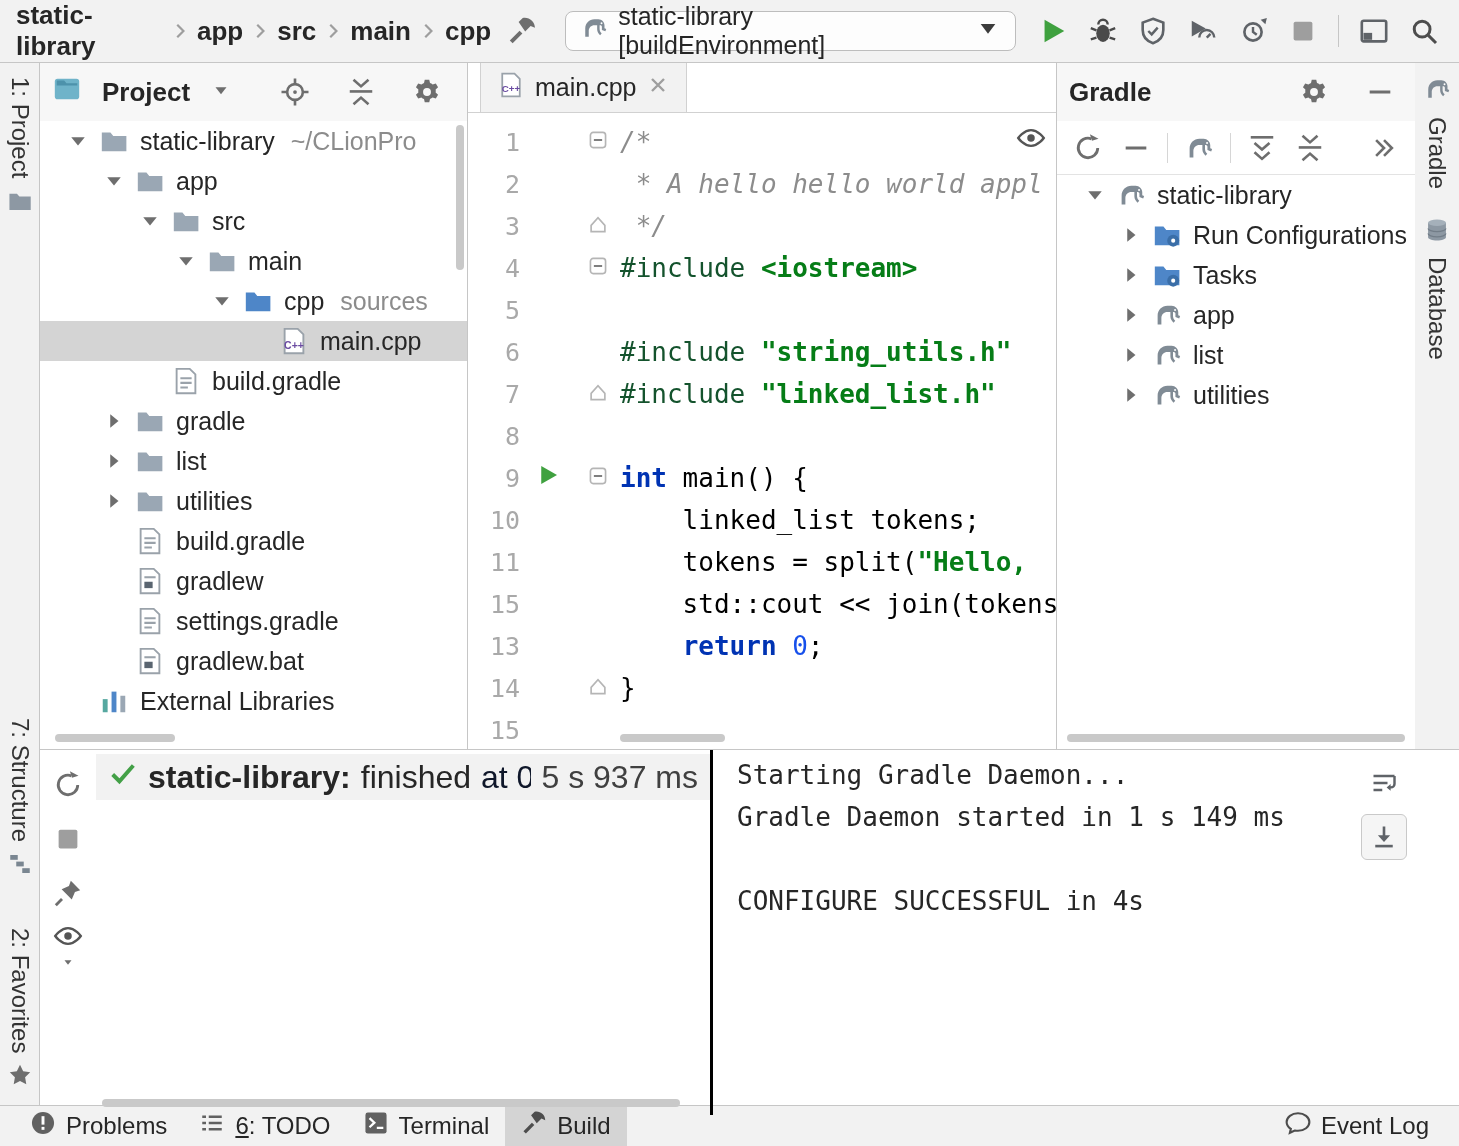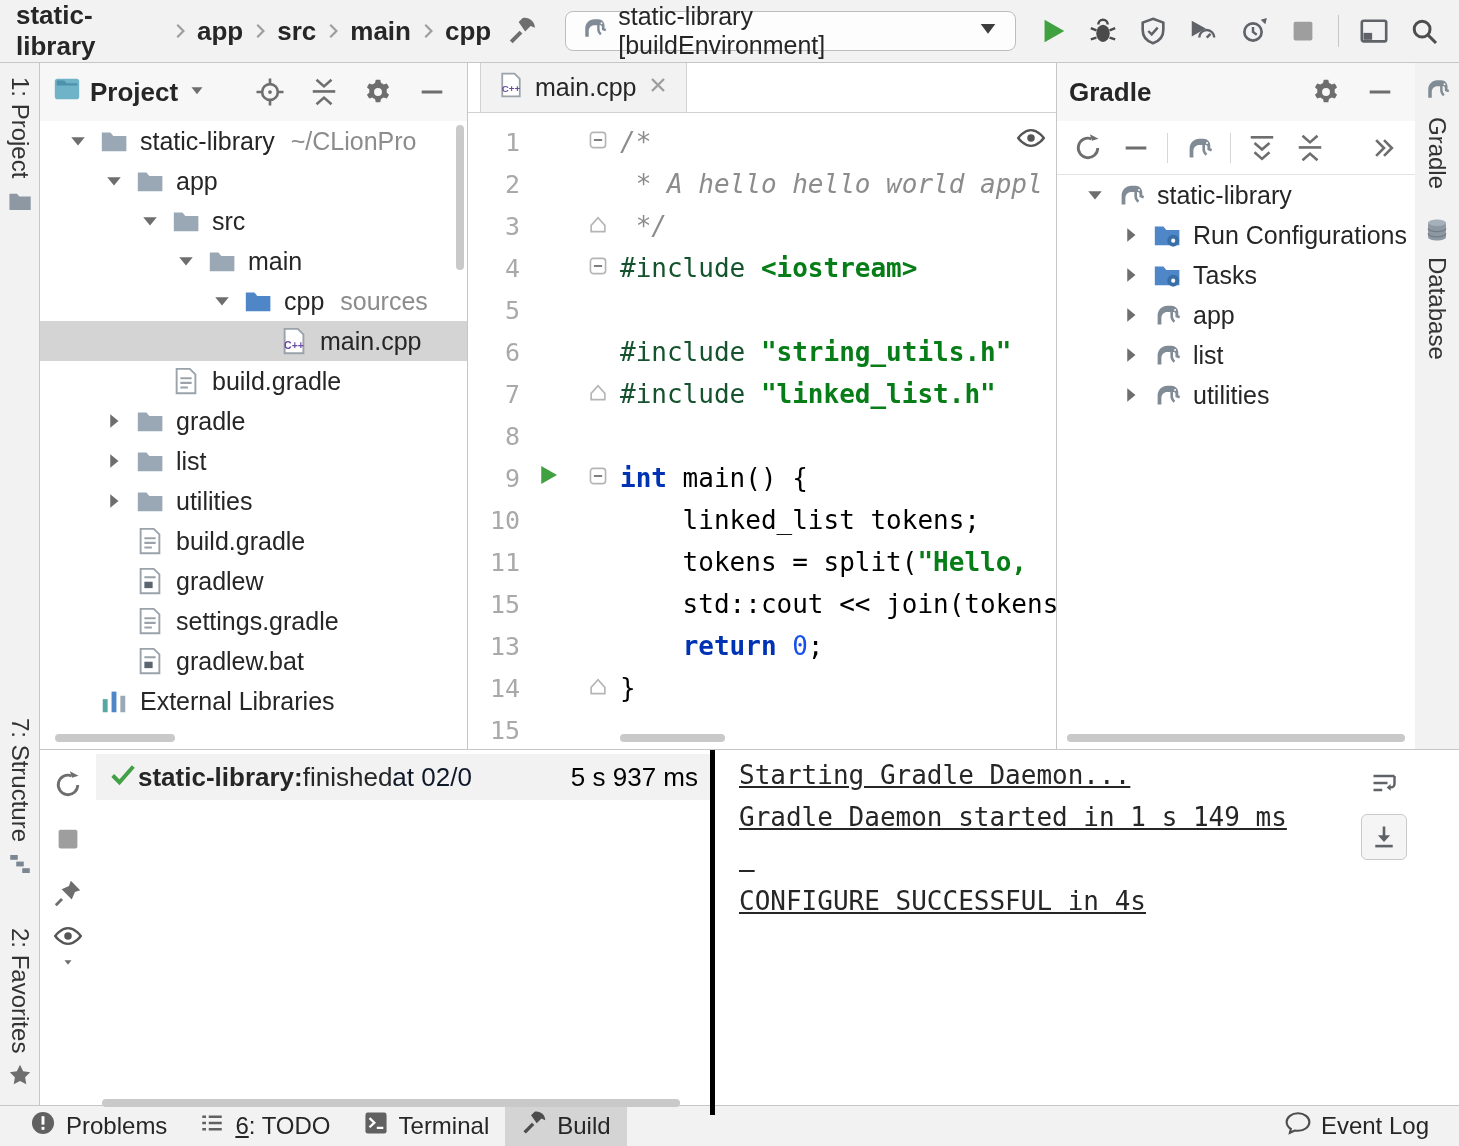--- a/index.html
+++ b/index.html
@@ -26,21 +26,21 @@
   .stripe { background:#f2f2f2; display:flex; flex-direction:column; align-items:center; }
   .stripe-left { width:40px; border-right:1px solid #c6c6c6; padding:14px 0 14px 0; }
   .stripe-right { width:44px; border-left:0; padding:12px 0; }
   .vtext { writing-mode:vertical-rl; font-size:24px; color:#333; white-space:nowrap; }
   .stripe-tab { display:flex; flex-direction:column; align-items:center; gap:10px; cursor:default; }
   .stripe-bottom { margin-top:auto; display:flex; flex-direction:column; gap:48px; }
   .center { flex:1; display:flex; flex-direction:column; min-width:0; }
   .top-row { flex:0 0 686px; display:flex; min-height:0; }
 
   
-  .panel-header { height:58px; display:flex; align-items:center; gap:8px; padding:0 12px;
+  .panel-header { height:58px; display:flex; align-items:center; gap:20px; padding:0 12px;
                   background:#f7f7f7; font-size:26px; }
   .spacer { flex:1; }
   .tree { overflow:hidden; white-space:nowrap; }
   .tree-row { display:flex; align-items:center; height:40px; font-size:25px; cursor:default; }
   .tree-row.selected { background:#d4d4d4; }
   .tw { width:36px; flex:0 0 36px; display:flex; justify-content:center; align-items:center; }
   .ticon { width:36px; flex:0 0 36px; display:flex; justify-content:center; align-items:center; }
   .tlabel { margin-left:8px; }
   .tsuffix { margin-left:16px; color:#8c8c8c; }
   .hscroll { position:absolute; bottom:7px; height:8px; background:#c9c9c9; border-radius:4px; }
@@ -86,28 +86,28 @@
                   background:#f7f7f7; border-bottom:1px solid #dcdcdc; font-size:26px; }
   .bh-label { font-weight:bold; margin-right:26px; }
   .sync-tab { position:relative; height:100%; display:flex; align-items:center; gap:12px;
               padding:0 20px; cursor:default; }
   .sync-tab::after { content:''; position:absolute; left:0; right:0; bottom:0; height:4px; background:#4a87c6; }
   .build-body { flex:1; display:flex; min-height:0; }
   .build-tools { width:56px; flex:0 0 56px; display:flex; flex-direction:column; align-items:center;
                  gap:8px; padding-top:12px; }
   .eye-stack { display:flex; flex-direction:column; align-items:center; }
   .build-tree { width:614px; flex:0 0 614px; position:relative; overflow:hidden; }
-  .status-row { height:46px; display:flex; align-items:center; background:#f2f2f2;
-                padding:0 12px; font-size:26px; overflow:hidden; margin-top:4px; }
+  .status-row { height:46px; display:flex; align-items:center; gap:10px; background:#f2f2f2;
+                padding:0 12px; font-size:32px; overflow:hidden; margin-top:4px; }
   .bs-name { font-weight:bold; white-space:nowrap; }
   .bs-state { white-space:nowrap; }
   .bs-time { color:#0f172a; flex:1; overflow:hidden; white-space:nowrap; }
-  .bs-dur { color:#000000; white-space:nowrap; }
-  .build-console { flex:1; position:relative; border-left:5px solid #000000;
-                   padding:10px 0 0 24px; overflow:hidden;text-decoration:underline; }
+  .bs-dur { color:#404040; white-space:nowrap; }
+  .build-console { flex:1; position:relative; border-left:3px solid #000000;
+                   padding:10px 0 0 24px; overflow:hidden; }
   .console-line { height:42px; font-family:"DejaVu Sans Mono", monospace; font-size:26px; white-space:pre; }
   .console-btns { position:absolute; top:10px; right:52px; display:flex; flex-direction:column; gap:8px; }
   .boxed { border:1px solid #c9c9c9; border-radius:6px; background:#f5f5f5; }
 
   
   .status-bar { flex:0 0 40px; background:#f2f2f2; border-top:1px solid #c6c6c6;
                 display:flex; align-items:center; font-size:24px; padding:0 14px; }
   .sb-item { display:flex; align-items:center; gap:10px; padding:0 16px; height:40px; cursor:default; }
   .sb-item.active { background:#d4d4d4; }
   .u { text-decoration:underline; }

